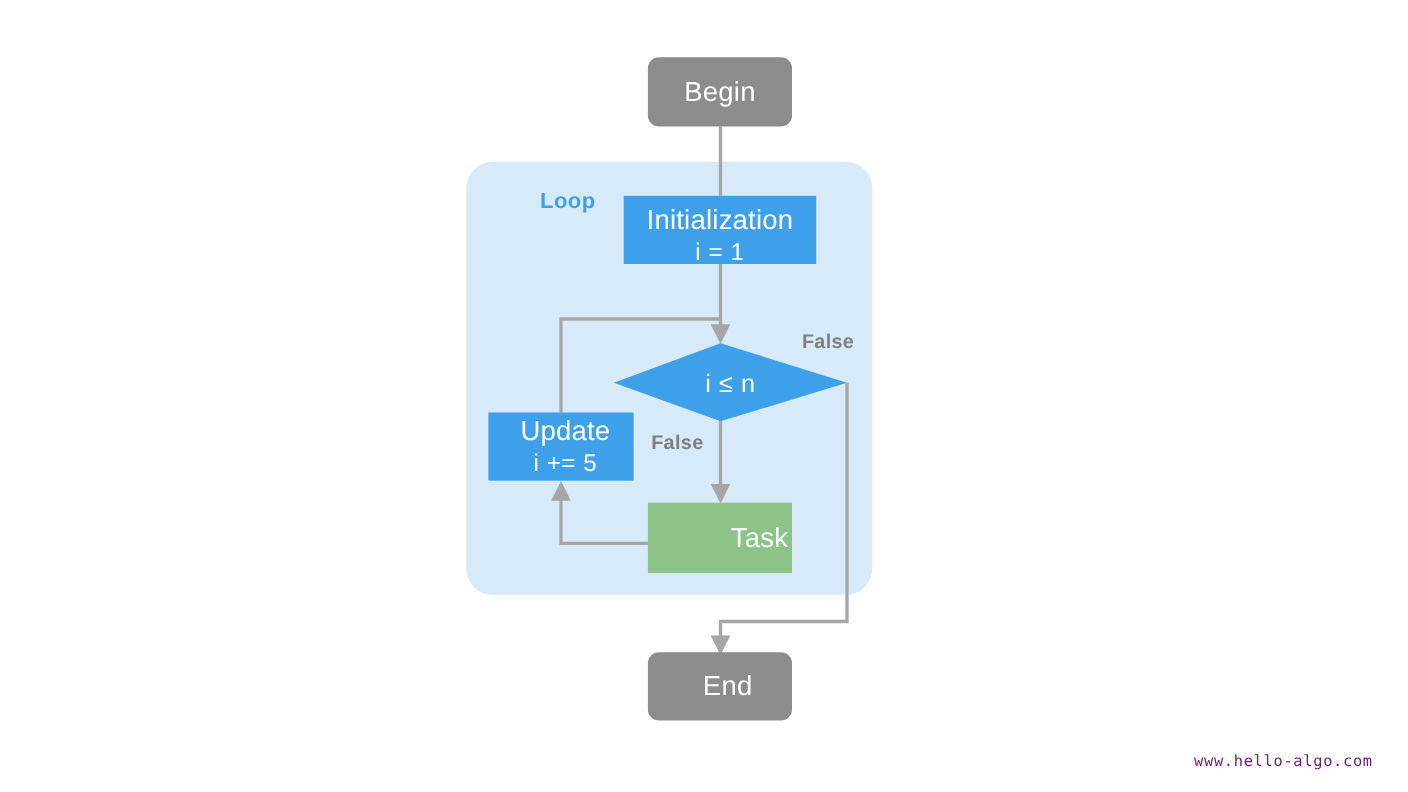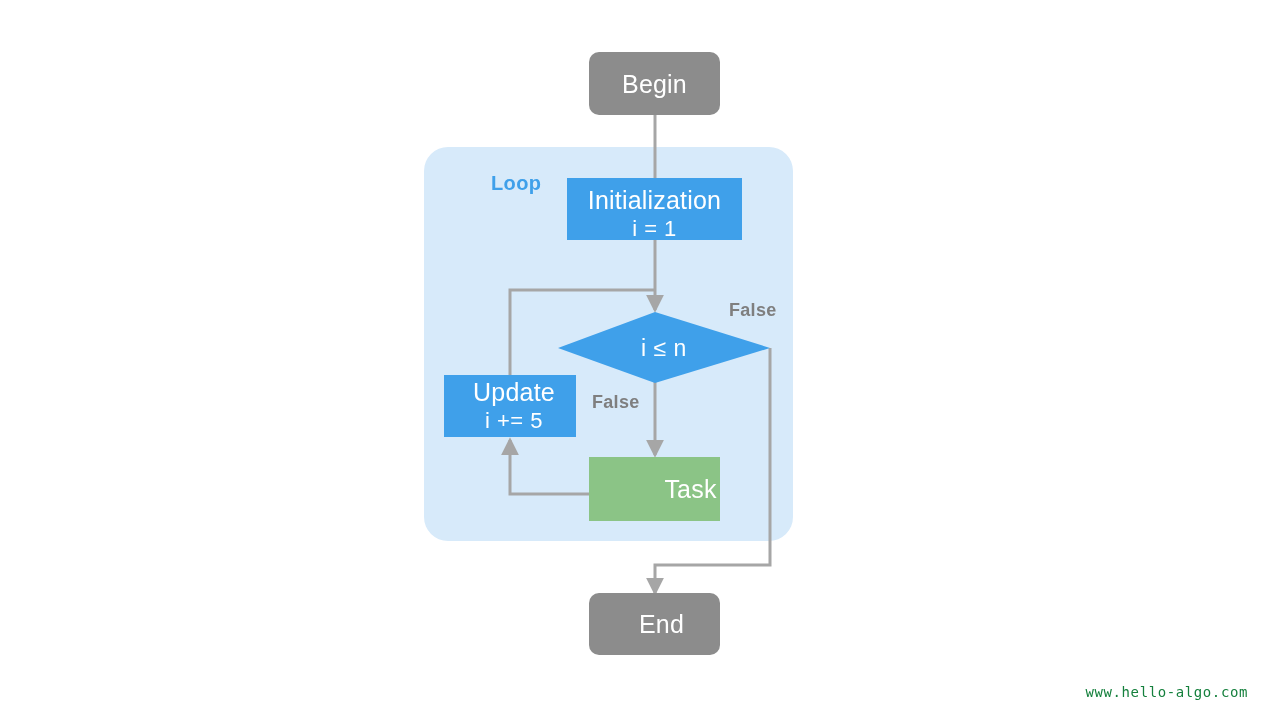--- a/index.html
+++ b/index.html
@@ -61,21 +61,21 @@
     letter-spacing: 0.4px;
     white-space: nowrap;
     margin-left: 42px;
   }
   .watermark {
     position: absolute;
     right: 32px;
     bottom: 20px;
     font-family: "DejaVu Sans Mono", monospace;
     font-size: 14px;
-    color: #15803d;
+    color: #701a75;
     letter-spacing: 0.6px;
     white-space: nowrap;
   }
 </style>
 </head>
 <body>
 
 <svg id="canvas" viewBox="0 0 1280 720" xmlns="http://www.w3.org/2000/svg">
   <defs>
     <marker id="arrow" viewBox="0 0 10 10" refX="8.5" refY="5" markerWidth="6" markerHeight="6" orient="auto-start-reverse">

